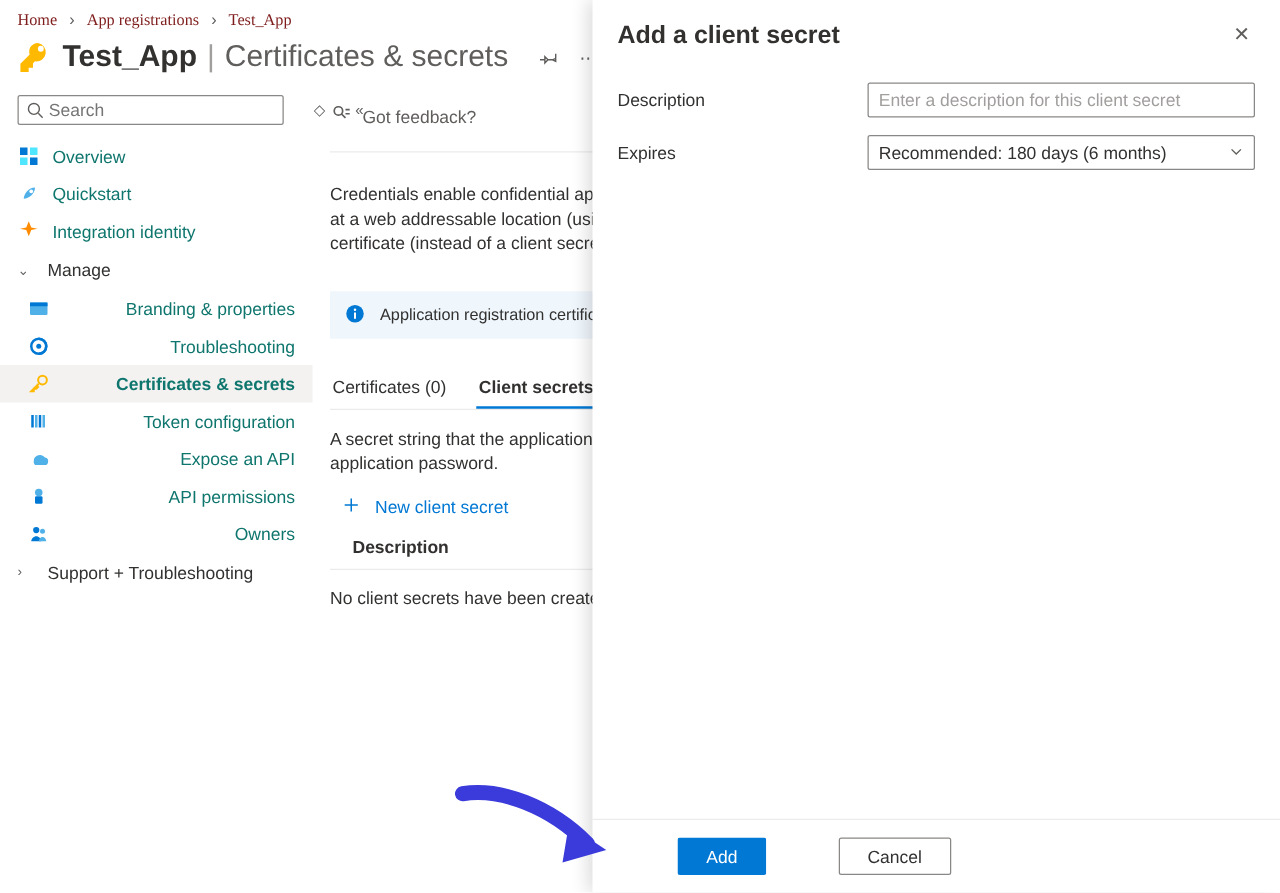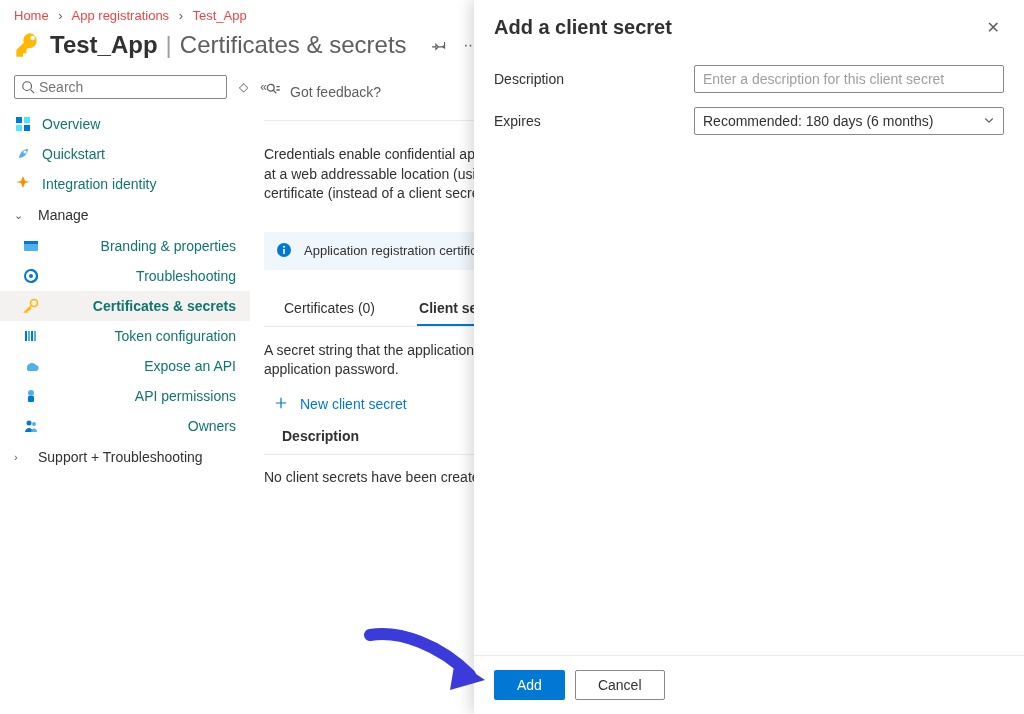--- a/index.html
+++ b/index.html
@@ -1,33 +1,33 @@
 <!DOCTYPE html>
 <html><head>
 <meta charset="utf-8">
 <style>
   * { box-sizing: border-box; margin: 0; padding: 0; font-family: "Segoe UI", -apple-system, sans-serif; }
   body { width: 1024px; height: 714px; overflow: hidden; background: #fff; color: #323130; font-size: 14px; position: relative; }
   
   .breadcrumb { padding: 8px 14px 4px; font-size: 13px; color: #0078d4; }
-  .breadcrumb a { color: #ef4444; text-decoration: none; }
+  .breadcrumb a { color: #7f1d1d; text-decoration: none; font-family: Liberation Serif, serif; }
   .breadcrumb .sep { color: #605e5c; margin: 0 6px; }
   
   .page-header { display: flex; align-items: center; padding: 4px 14px 12px; }
   .key-icon { width: 28px; height: 28px; margin-right: 8px; }
   .page-title-wrap { display: flex; align-items: baseline; }
   .page-title-main { font-size: 24px; font-weight: 600; color: #323130; }
   .page-title-sep { font-size: 24px; color: #a19f9d; margin: 0 8px; font-weight: 300; }
   .page-title-sub { font-size: 24px; font-weight: 400; color: #605e5c; }
   .header-actions { margin-left: 18px; display: flex; gap: 4px; color: #605e5c; }
   .header-action-btn { width: 28px; height: 28px; display: inline-flex; align-items: center; justify-content: center; cursor: pointer; }
   
   .layout { display: flex; height: calc(714px - 70px); }
   .sidebar { width: 250px; padding: 0 0 0 0; border-right: none; }
-  .search-row { display: flex; align-items: center; padding: 4px 14px 10px; gap: 12px; }
+  .search-row { display: flex; align-items: center; padding: 4px 14px 10px; gap: 24px; }
   .search-box { flex:1; display: flex; align-items: center; border: 1px solid #8a8886; border-radius: 2px; padding: 3px 6px; color: #605e5c; }
   .search-box input { border:none; outline:none; flex:1; font-size:14px; color:#323130; padding-left:4px; }
   .sort-btn, .collapse-btn { color: #605e5c; cursor: pointer; font-size: 12px; }
   
   .nav { font-size: 14px; }
   .nav-item { display: flex; align-items: center; padding: 6px 14px; cursor: pointer; color: #0f766e; }
   .nav-item .icon { width: 18px; height: 18px; margin-right: 10px; display:inline-flex; align-items:center; justify-content:center; }
   .nav-group { display: flex; align-items: center; padding: 8px 14px; cursor: pointer; color: #323130; }
   .nav-group .chev { width: 14px; margin-right: 10px; font-size: 11px; color: #605e5c; }
   .nav-sub { padding-left: 22px; justify-content: space-between; }
@@ -35,42 +35,42 @@
   .nav-sub.active .label { font-weight: 600; }
   
   .content { flex: 1; padding: 0 14px 0 14px; border-left: none; }
   .feedback-row { display: flex; align-items: center; padding: 10px 0 18px 0; color: #605e5c; border-bottom: 1px solid #edebe9; }
   .feedback-row .icon { margin-right: 8px; }
   .desc-text { color: #323130; padding: 24px 6px 10px 0; line-height: 1.4; }
   .info-banner { background: #eff6fc; display: flex; align-items: center; padding: 10px 12px; margin-top: 18px; font-size: 13px; }
   .info-banner .iicon { width:18px; height:18px; margin-right: 10px; color:#0078d4; }
   
   .tabs { display: flex; gap: 22px; margin-top: 22px; border-bottom: 1px solid #edebe9; }
-  .tab { padding: 8px 2px; cursor: pointer; color: #323130; margin-left: 18px; }
+  .tab { padding: 8px 2px; cursor: pointer; color: #323130; }
   .tab.active { font-weight: 600; border-bottom: 2px solid #0078d4; color: #323130; }
   
   .tab-desc { padding: 14px 0 6px; color: #323130; line-height: 1.4; }
   .new-secret { display: flex; align-items: center; padding: 10px 0 10px 10px; color: #0078d4; cursor: pointer; font-size: 14px; }
   .new-secret .plus { width:16px; height:16px; margin-right: 10px; }
   .col-head { font-weight: 600; padding: 6px 0 10px 18px; }
   .empty-msg { padding: 14px 0; color: #323130; border-top: 1px solid #edebe9; }
   
   
   .panel { position: absolute; right: 0; top: 0; bottom: 0; width: 550px; background: #fff; box-shadow: -4px 0 14px rgba(0,0,0,.15); display: flex; flex-direction: column; }
   .panel-header { display: flex; align-items: center; justify-content: space-between; padding: 14px 20px 8px; }
   .panel-title { font-size: 20px; font-weight: 600; }
   .panel-close { font-size: 16px; color: #605e5c; cursor: pointer; padding:4px; }
   .panel-body { padding: 16px 20px; flex:1; }
   .form-row { display: flex; align-items:center; margin-bottom: 14px; }
   .form-label { width: 200px; color: #323130; font-size: 14px; }
   .form-input { flex:1; border: 1px solid #8a8886; border-radius: 2px; padding: 5px 8px; font-size: 14px; color:#323130; }
   .form-input::placeholder { color: #a19f9d; }
   .form-select { flex:1; display:flex; align-items:center; justify-content:space-between; border: 1px solid #8a8886; border-radius: 2px; padding: 5px 8px; font-size:14px; cursor:pointer; }
   .panel-footer { border-top: 1px solid #edebe9; padding: 14px 20px; display:flex; gap:10px; }
-  .btn { padding: 6px 22px; font-size: 14px; border-radius: 2px; cursor:pointer; border: 1px solid transparent; }
+  .btn { padding: 6px 22px; font-size: 14px; border-radius: 2px; cursor:pointer; border: 1px solid transparent; margin-left: 48px; }
   .btn-primary { background: #0078d4; color: #fff; }
   .btn-default { background: #fff; color: #323130; border-color: #8a8886; }
   
   .arrow-annotation { position:absolute; left: 360px; top: 625px; width: 130px; height: 70px; pointer-events:none; }
 </style>
 </head>
 <body>
 
 <div class="breadcrumb">
   <a href="#">Home</a>

